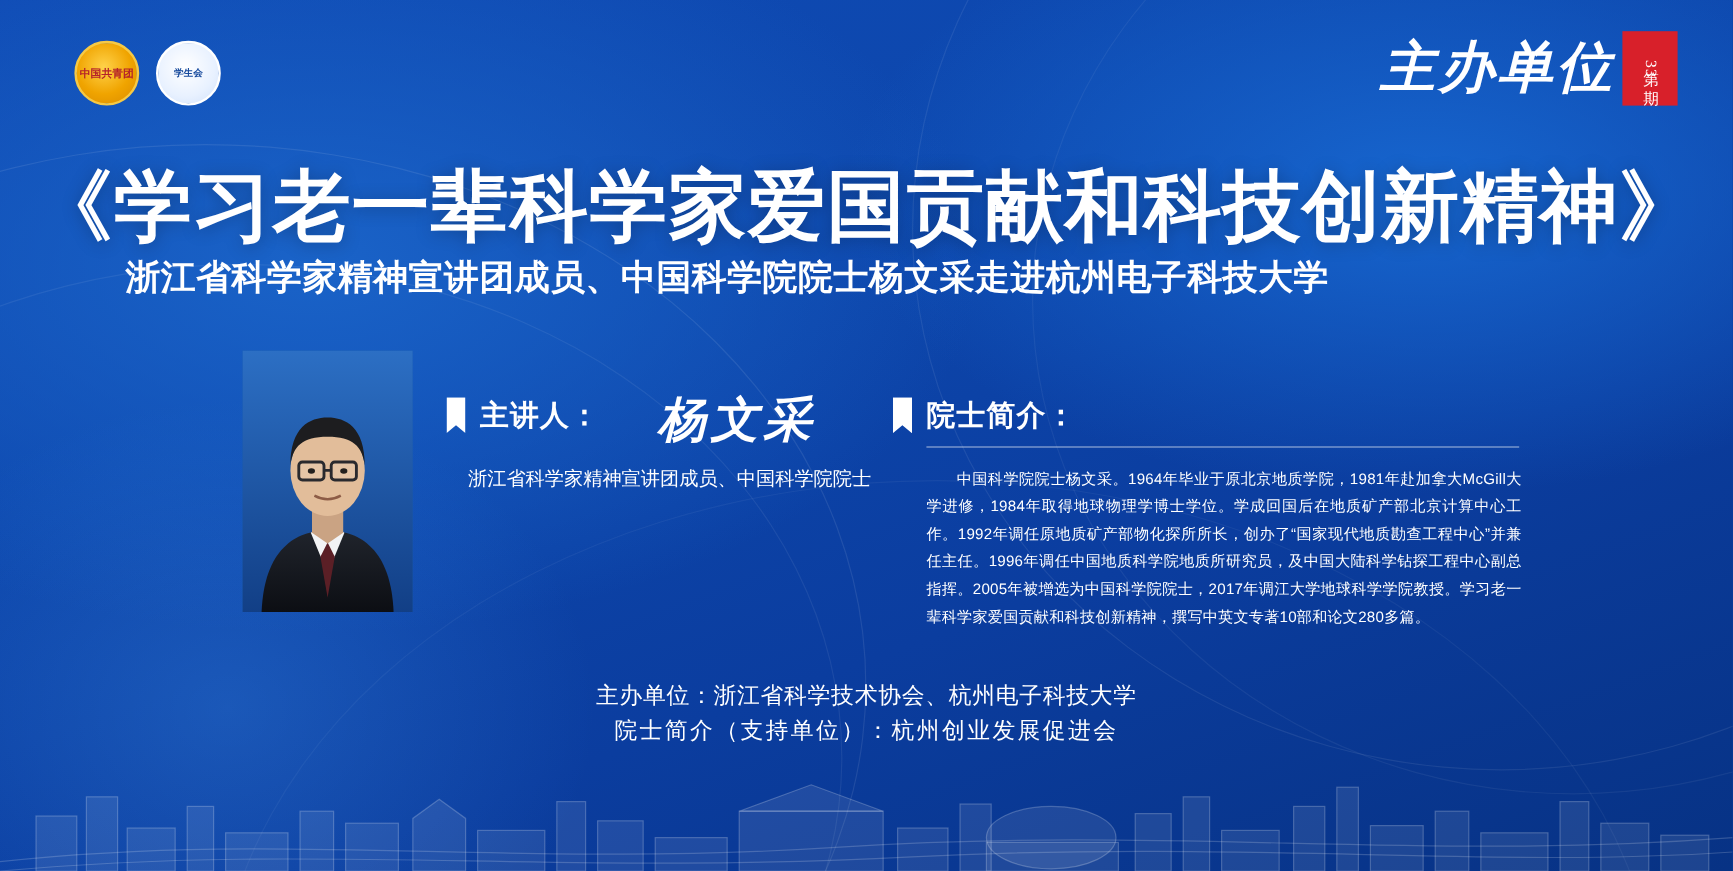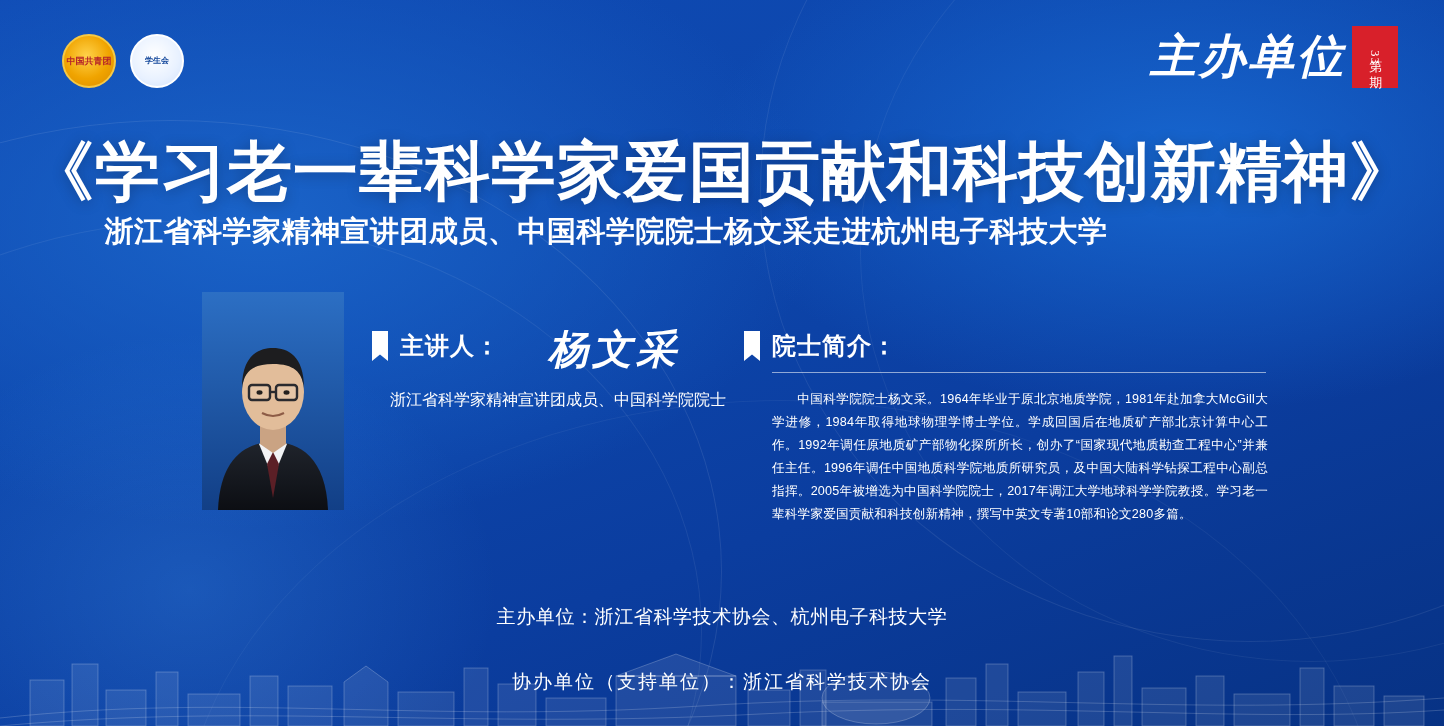--- a/index.html
+++ b/index.html
@@ -218,21 +218,21 @@
   
   .org {
     position: absolute;
     left: 0; top: 566px;
     width: 1444px;
     text-align: center;
     font-size: 19px;
     line-height: 1.55;
     letter-spacing: 0.6px;
   }
-  .org div { white-space: nowrap; margin-top: 36px; }
+  .org div { white-space: nowrap; }
   .org .line2 { letter-spacing: 2px; }
 </style>
 </head>
 <body>
 
 <div id="poster">
 
   <div class="swoosh sw1"></div>
   <div class="swoosh sw2"></div>
   <div class="swoosh sw3"></div>
@@ -305,21 +305,21 @@
 
   <div class="sec sec-bio">
     <span class="flag"></span>
     <span class="sec-label">院士简介：</span>
   </div>
   <div class="bio-rule"></div>
   <div class="bio-text">中国科学院院士杨文采。1964年毕业于原北京地质学院，1981年赴加拿大McGill大学进修，1984年取得地球物理学博士学位。学成回国后在地质矿产部北京计算中心工作。1992年调任原地质矿产部物化探所所长，创办了“国家现代地质勘查工程中心”并兼任主任。1996年调任中国地质科学院地质所研究员，及中国大陆科学钻探工程中心副总指挥。2005年被增选为中国科学院院士，2017年调江大学地球科学学院教授。学习老一辈科学家爱国贡献和科技创新精神，撰写中英文专著10部和论文280多篇。</div>
 
   <div class="org">
     <div>主办单位：浙江省科学技术协会、杭州电子科技大学</div>
-    <div class="line2">协办单位（支持单位）：浙江省科学技术协会</div>
+    <div class="line2">院士简介（支持单位）：杭州创业发展促进会</div>
   </div>
 
   <svg class="skyline" viewBox="0 0 1444 120" preserveAspectRatio="none">
     <g fill="rgba(255,255,255,0.09)" stroke="rgba(255,255,255,0.22)" stroke-width="1">
       <rect x="30" y="74" width="34" height="46"></rect>
       <rect x="72" y="58" width="26" height="62"></rect>
       <rect x="106" y="84" width="40" height="36"></rect>
       <rect x="156" y="66" width="22" height="54"></rect>
       <rect x="188" y="88" width="52" height="32"></rect>
       <rect x="250" y="70" width="28" height="50"></rect>

